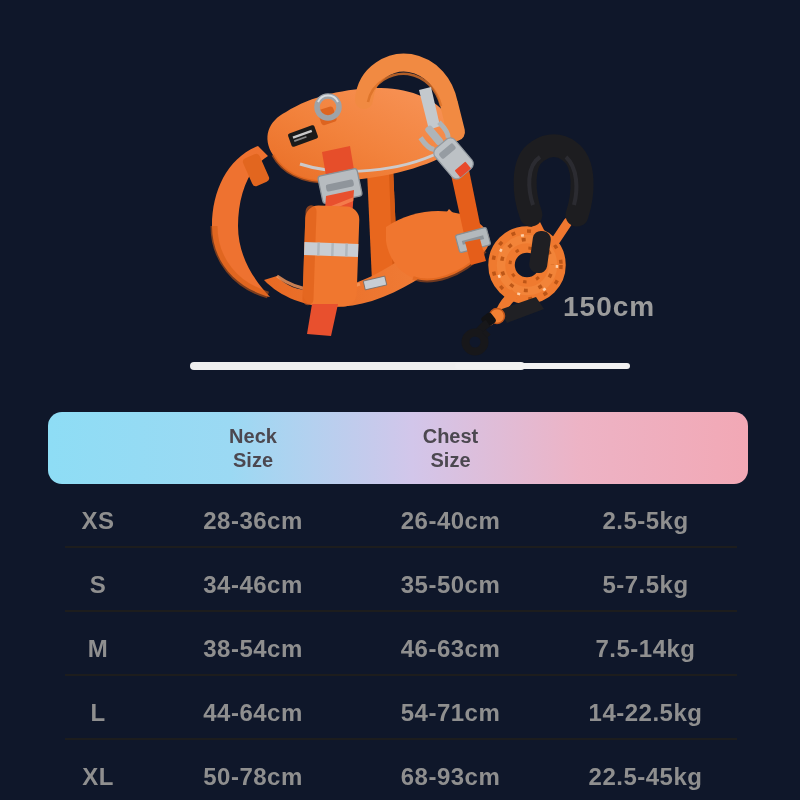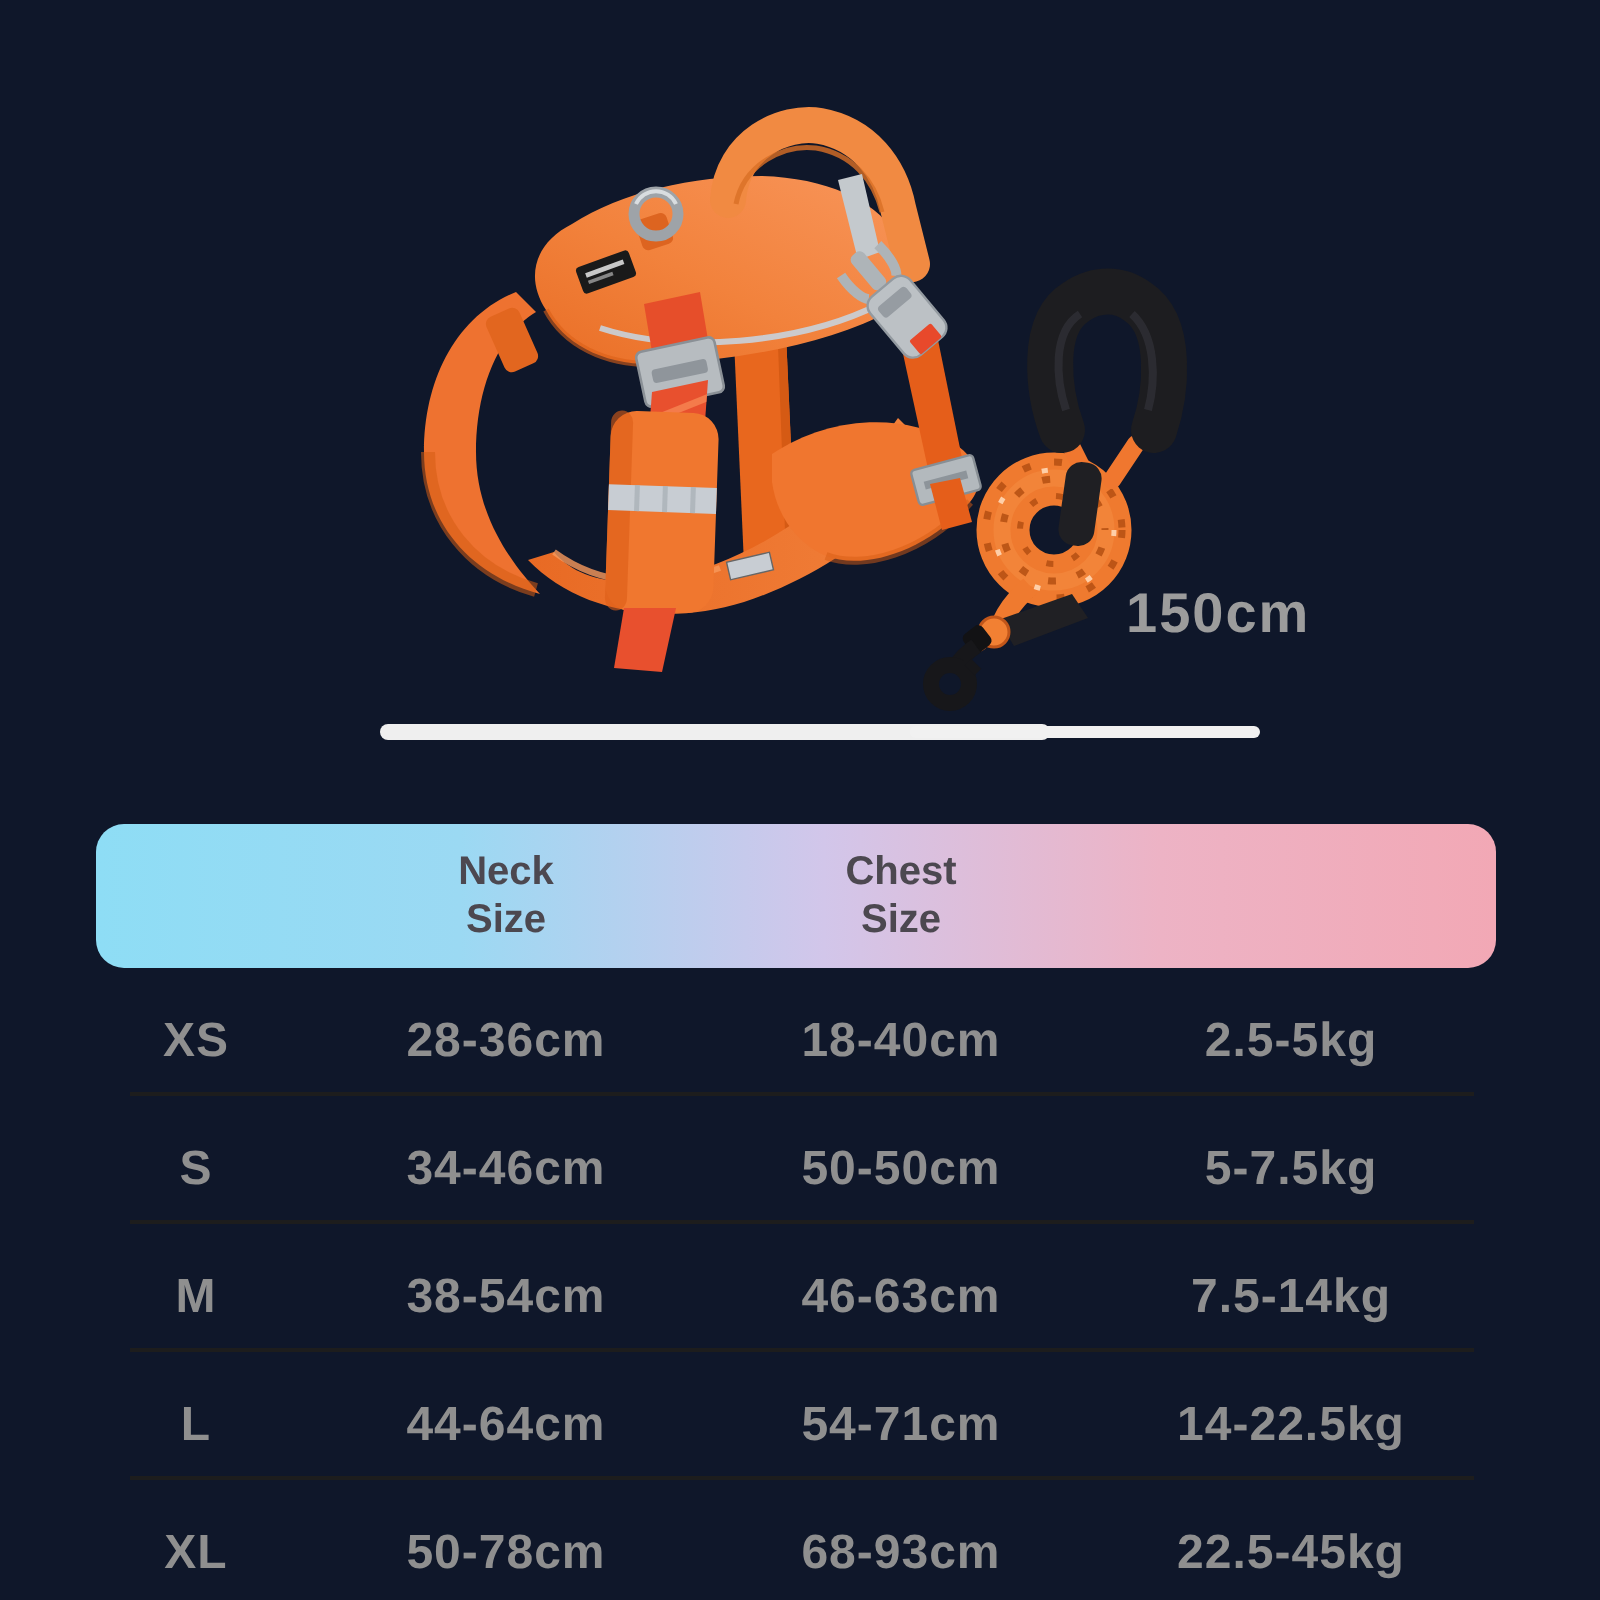--- a/index.html
+++ b/index.html
@@ -219,27 +219,27 @@
       <div class="th">
         <span>Chest</span>
         <span>Size</span>
       </div>
     </div>
 
     <div class="tbody">
       <div class="tr">
         <div class="td">XS</div>
         <div class="td">28-36cm</div>
-        <div class="td">18-40cm</div>
+        <div class="td">26-40cm</div>
         <div class="td">2.5-5kg</div>
       </div>
       <div class="tr">
         <div class="td">S</div>
         <div class="td">34-46cm</div>
-        <div class="td">50-50cm</div>
+        <div class="td">35-50cm</div>
         <div class="td">5-7.5kg</div>
       </div>
       <div class="tr">
         <div class="td">M</div>
         <div class="td">38-54cm</div>
         <div class="td">46-63cm</div>
         <div class="td">7.5-14kg</div>
       </div>
       <div class="tr">
         <div class="td">L</div>

